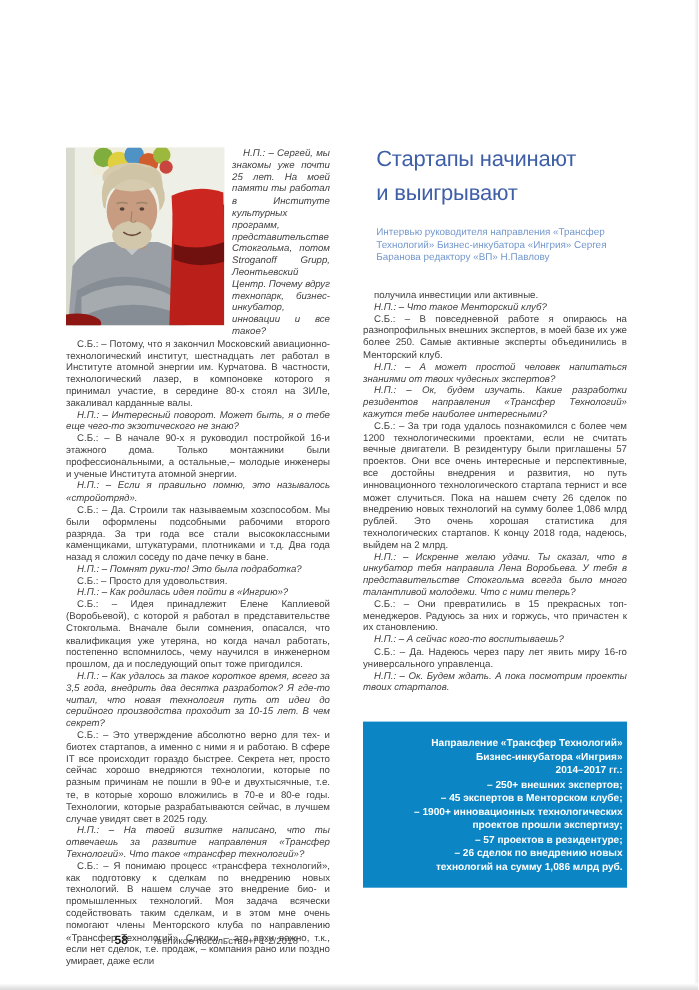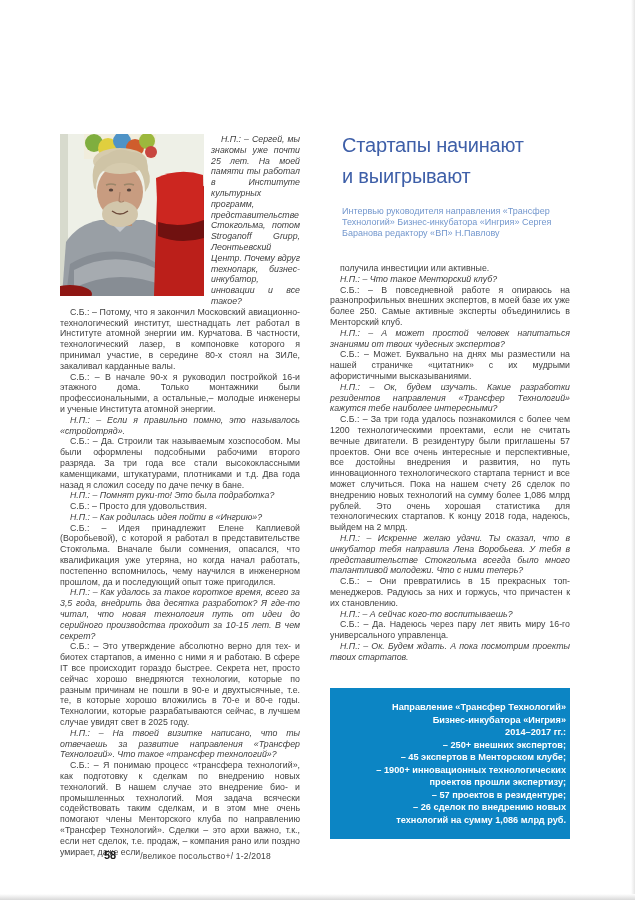--- a/index.html
+++ b/index.html
@@ -96,20 +96,21 @@
           <path d="M97 62 L144 52 L144 162 L94 162 Z" fill="#bb1f1a"></path>
           <path d="M96 44 Q120 33 143 41 L144 86 Q118 95 98 88 Z" fill="#cc2620"></path>
           <path d="M98 88 Q120 95 144 86 L144 104 Q120 111 98 102 Z" fill="#701110"></path>
           <ellipse cx="10" cy="160" rx="22" ry="9" fill="#8e1613"></ellipse>
         </g>
       </svg>
     </div>
     <div class="body-text">
         <p class="para q">Н.П.: – Сергей, мы знакомы уже почти 25 лет. На моей памяти ты работал в Институте культурных программ, представительстве Стокгольма, потом Stroganoff Grupp, Леонтьевский Центр. Почему вдруг технопарк, бизнес-инкубатор, инновации и все такое?</p>
         <p class="para a">С.Б.: – Потому, что я закончил Московский авиационно-технологический институт, шестнадцать лет работал в Институте атомной энергии им. Курчатова. В частности, технологический лазер, в компоновке которого я принимал участие, в середине 80-х стоял на ЗИЛе, закаливал карданные валы.</p>
+        <p class="para q">Н.П.: – Интересный поворот. Может быть, я о тебе еще чего-то экзотического не знаю?</p>
         <p class="para a">С.Б.: – В начале 90-х я руководил постройкой 16-и этажного дома. Только монтажники были профессиональными, а остальные,– молодые инженеры и ученые Института атомной энергии.</p>
         <p class="para q">Н.П.: – Если я правильно помню, это называлось «стройотряд».</p>
         <p class="para a">С.Б.: – Да. Строили так называемым хозспособом. Мы были оформлены подсобными рабочими второго разряда. За три года все стали высококлассными каменщиками, штукатурами, плотниками и т.д. Два года назад я сложил соседу по даче печку в бане.</p>
         <p class="para q">Н.П.: – Помнят руки-то! Это была подработка?</p>
         <p class="para a">С.Б.: – Просто для удовольствия.</p>
         <p class="para q">Н.П.: – Как родилась идея пойти в «Ингрию»?</p>
         <p class="para a">С.Б.: – Идея принадлежит Елене Каплиевой (Воробьевой), с которой я работал в представительстве Стокгольма. Вначале были сомнения, опасался, что квалификация уже утеряна, но когда начал работать, постепенно вспомнилось, чему научился в инженерном прошлом, да и последующий опыт тоже пригодился.</p>
         <p class="para q">Н.П.: – Как удалось за такое короткое время, всего за 3,5 года, внедрить два десятка разработок? Я где-то читал, что новая технология путь от идеи до серийного производства проходит за 10-15 лет. В чем секрет?</p>
         <p class="para a">С.Б.: – Это утверждение абсолютно верно для тех- и биотех стартапов, а именно с ними я и работаю. В сфере IT все происходит гораздо быстрее. Секрета нет, просто сейчас хорошо внедряются технологии, которые по разным причинам не пошли в 90-е и двухтысячные, т.е. те, в которые хорошо вложились в 70-е и 80-е годы. Технологии, которые разрабатываются сейчас, в лучшем случае увидят свет в 2025 году.</p>
         <p class="para q">Н.П.: – На твоей визитке написано, что ты отвечаешь за развитие направления «Трансфер Технологий». Что такое «трансфер технологий»?</p>
@@ -118,21 +119,20 @@
   </div>
 
   <div class="col2">
     <h1 class="title"><span>Стартапы начинают</span><br><span>и выигрывают</span></h1>
     <div class="subtitle">Интервью руководителя направления «Трансфер Технологий» Бизнес-инкубатора «Ингрия» Сергея Баранова редактору «ВП» Н.Павлову</div>
     <div class="body-text">
         <p class="para a">получила инвестиции или активные.</p>
         <p class="para q">Н.П.: – Что такое Менторский клуб?</p>
         <p class="para a">С.Б.: – В повседневной работе я опираюсь на разнопрофильных внешних экспертов, в моей базе их уже более 250. Самые активные эксперты объединились в Менторский клуб.</p>
         <p class="para q">Н.П.: – А может простой человек напитаться знаниями от твоих чудесных экспертов?</p>
-        <p class="para a">С.Б.: – Может. Буквально на днях мы разместили на нашей страничке «цитатник» с их мудрыми афористичными высказываниями.</p>
         <p class="para q">Н.П.: – Ок, будем изучать. Какие разработки резидентов направления «Трансфер Технологий» кажутся тебе наиболее интересными?</p>
         <p class="para a">С.Б.: – За три года удалось познакомился с более чем 1200 технологическими проектами, если не считать вечные двигатели. В резидентуру были приглашены 57 проектов. Они все очень интересные и перспективные, все достойны внедрения и развития, но путь инновационного технологического стартапа тернист и все может случиться. Пока на нашем счету 26 сделок по внедрению новых технологий на сумму более 1,086 млрд рублей. Это очень хорошая статистика для технологических стартапов. К концу 2018 года, надеюсь, выйдем на 2 млрд.</p>
         <p class="para q">Н.П.: – Искренне желаю удачи. Ты сказал, что в инкубатор тебя направила Лена Воробьева. У тебя в представительстве Стокгольма всегда было много талантливой молодежи. Что с ними теперь?</p>
         <p class="para a">С.Б.: – Они превратились в 15 прекрасных топ-менеджеров. Радуюсь за них и горжусь, что причастен к их становлению.</p>
         <p class="para q">Н.П.: – А сейчас кого-то воспитываешь?</p>
         <p class="para a">С.Б.: – Да. Надеюсь через пару лет явить миру 16-го универсального управленца.</p>
         <p class="para q">Н.П.: – Ок. Будем ждать. А пока посмотрим проекты твоих стартапов.</p>
       </div>
     <div class="infobox">
         <div class="info-line">Направление «Трансфер Технологий»</div>

